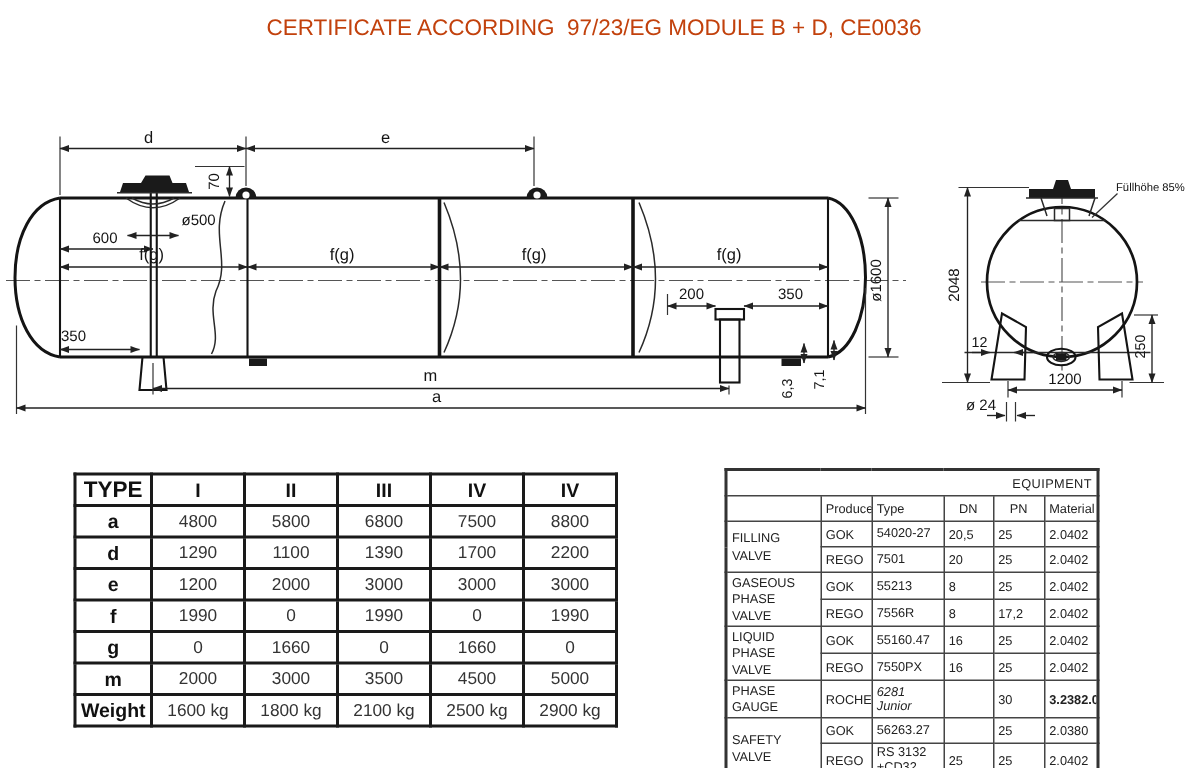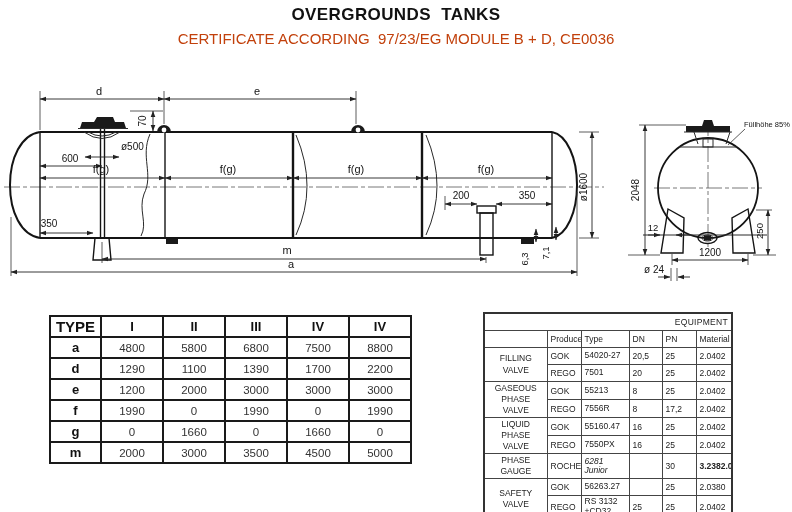--- a/index.html
+++ b/index.html
@@ -25,31 +25,30 @@
   .tt-hdr{font-size:15px;font-weight:bold}
   .tt-col{font-size:13px;font-weight:bold}
   .tt-lbl{font-size:13px;font-weight:bold}
   .tt-val{font-size:11.5px;color:#333;font-weight:normal}
   
   .eq-wrap{position:absolute;left:483px;top:312px}
   .eq-table{border-collapse:collapse;table-layout:fixed;width:249px;border:2px solid #333}
   .eq-table td{border:1px solid #444;font-size:8.5px;color:#222;padding:1px 3px;height:14px;overflow:hidden;vertical-align:middle}
   .eq-title{text-align:right;font-size:9.5px;height:11px;letter-spacing:.3px}
   .eq-h{font-size:8.5px}
-  .ctr{}
-  .eq-lbl{text-align:center;font-size:8px;line-height:1.3}
+  .ctr{text-align:center}
+  .eq-lbl{font-size:8px;line-height:1.3}
   .eq-type{white-space:pre-line;line-height:1.15}
   .it{font-style:italic}
   .bd{font-weight:bold;color:#000}
 </style>
 </head>
 <body>
 
 <div class="hdr">
-  <div class="title">OVERGROUNDS  TANKS</div>
   <div class="subtitle">CERTIFICATE ACCORDING  97/23/EG MODULE B + D, CE0036</div>
 </div>
 
 <svg width="792" height="230" viewBox="0 0 792 230">
   <defs>
     <marker id="ar" viewBox="0 0 10 10" refX="9.5" refY="5" markerWidth="10" markerHeight="7" orient="auto-start-reverse">
       <path d="M0,1.3 L10,5 L0,8.7 Z" fill="#222"></path>
     </marker>
   </defs>
 
@@ -246,20 +245,28 @@
           <td class="tt-val">0</td>
         </tr>
         <tr>
           <th class="tt-lbl">m</th>
           <td class="tt-val">2000</td>
           <td class="tt-val">3000</td>
           <td class="tt-val">3500</td>
           <td class="tt-val">4500</td>
           <td class="tt-val">5000</td>
         </tr>
+        <tr>
+          <th class="tt-lbl">Weight</th>
+          <td class="tt-val">1600 kg</td>
+          <td class="tt-val">1800 kg</td>
+          <td class="tt-val">2100 kg</td>
+          <td class="tt-val">2500 kg</td>
+          <td class="tt-val">2900 kg</td>
+        </tr>
       </tbody>
   </table>
 </div>
 
 <div class="eq-wrap">
   <table class="eq-table">
     <colgroup>
       <col style="width:63px">
         <col style="width:34px">
         <col style="width:48px">

